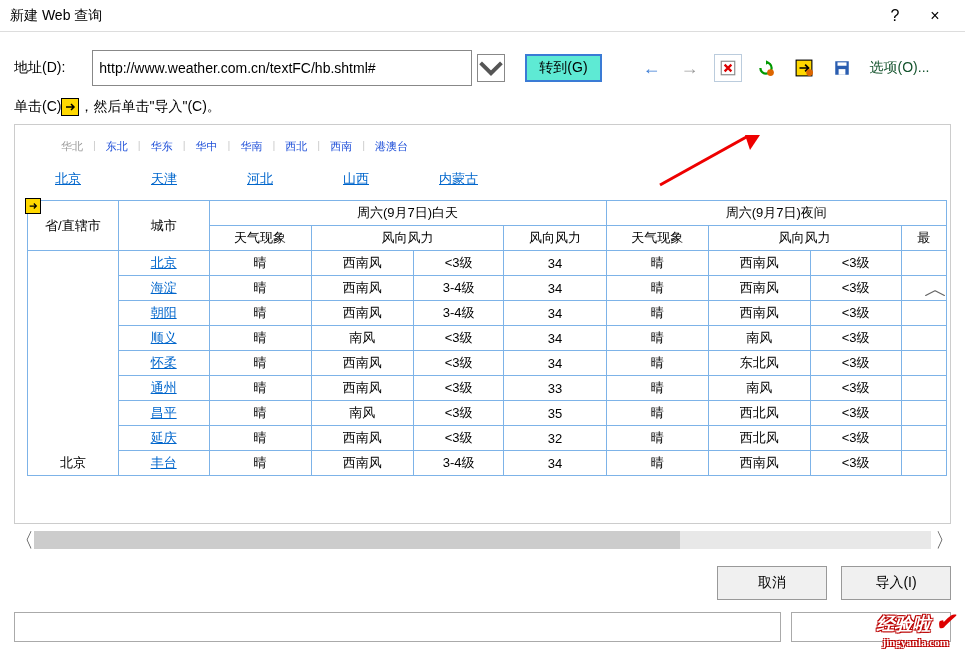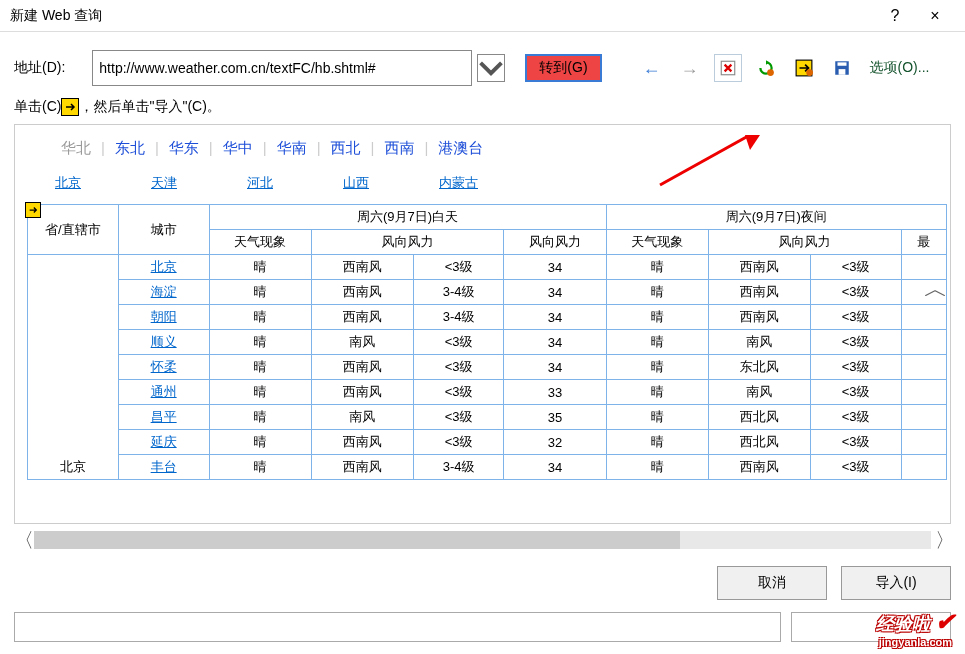--- a/index.html
+++ b/index.html
@@ -4,33 +4,33 @@
 <style>
 * { box-sizing: border-box; margin: 0; padding: 0; }
 body { font-family: "Microsoft YaHei", "SimSun", Arial, sans-serif; font-size: 14px; background: #fff; width: 965px; height: 654px; position: relative; overflow: hidden; }
 .titlebar { height: 32px; display: flex; align-items: center; padding: 0 10px 0 10px; border-bottom: 1px solid #ddd; }
 .titlebar .title { flex: 1; font-size: 14px; }
 .titlebar .help, .titlebar .close { width: 40px; text-align: center; font-size: 16px; cursor: pointer; }
 .toolbar { display: flex; align-items: center; padding: 18px 14px 8px 14px; gap: 6px; }
 .toolbar .addr-label { margin-right: 21px; }
 .addr-input { flex: 0 0 380px; height: 36px; border: 1px solid #888; padding: 0 6px; font-size: 14px; }
 .addr-dd { width: 28px; height: 28px; border: 1px solid #888; display:flex; align-items:center; justify-content:center; margin-left:-1px; cursor:pointer; }
-.go-btn { height: 28px; border: 2px solid #3a7bd5; background: #ef4444; padding: 0 12px; margin-left: 14px; cursor: pointer; font-size: 14px; }
+.go-btn { height: 28px; border: 2px solid #3a7bd5; background: #5eead4; padding: 0 12px; margin-left: 14px; cursor: pointer; font-size: 14px; }
 .icon-btn { width: 28px; height: 28px; display: flex; align-items: center; justify-content: center; cursor: pointer; margin-left: 4px; }
 .icon-btn.disabled { opacity: 0.4; }
 .icon-btn svg { width: 18px; height: 18px; }
 .options-link { color: #14532d; margin-left: 8px; cursor: pointer; }
 .instr { padding: 4px 14px 8px 14px; display: flex; align-items: center; gap: 0; }
 .sel-icon { width: 18px; height: 18px; background: #ffd800; border: 1px solid #000; display: inline-flex; align-items: center; justify-content: center; }
 .sel-icon.small { width: 16px; height: 16px; }
 .content-wrap { margin: 0 14px; border: 1px solid #ccc; position: relative; height: 400px; overflow: hidden; }
 .scroll-v { position: absolute; right: 6px; top: 148px; width: 20px; bottom: 12px; }
 .scroll-v .arrow { font-size: 24px; color: #666; }
 .content-inner { padding: 0 40px 0 12px; height: 100%; overflow: hidden; position: relative; }
-.region-tabs { display: flex; gap: 0; padding: 10px 0 0 24px; font-size: 15px; }
+.region-tabs { display: flex; gap: 0; padding: 10px 0 0 24px; font-size: 11px; }
 .region-tabs span { padding: 4px 10px; cursor: pointer; color: #1d4ed8; }
 .region-tabs span.active { color: #999; }
 .region-tabs .sep { color: #ccc; padding: 4px 0; }
 .city-row { display: flex; gap: 70px; padding: 12px 0 12px 28px; font-size: 13px; }
 .city-row a { color: #0066cc; text-decoration: underline; cursor: pointer; }
 .day-tabs { padding: 4px 0 10px 10px; font-size: 13px; }
 .day-tabs span { padding: 2px 6px; margin-right: 6px; cursor: pointer; }
 .table-wrap { position: relative; }
 .sel-marker { position: absolute; left: -2px; top: -2px; z-index: 2; }
 table { border-collapse: collapse; width: 920px; table-layout: fixed; }
@@ -40,21 +40,21 @@
 .h-scroll { margin: 4px 14px 0 14px; height: 24px; display: flex; align-items: center; }
 .h-scroll .arrow { font-size: 20px; color: #555; width: 16px; }
 .h-scroll .track { flex: 1; height: 18px; background: #e8e8e8; position: relative; margin: 0 4px; }
 .h-scroll .thumb { position: absolute; height: 100%; width: 72%; left: 0; background: #ccc; }
 .footer { display: flex; justify-content: flex-end; gap: 14px; padding: 14px 14px 8px 14px; }
 .footer button { width: 110px; height: 34px; border: 1px solid #999; background: #f0f0f0; font-size: 14px; cursor: pointer; }
 .statusbar { margin: 4px 14px 10px 14px; height: 30px; display: flex; gap: 10px; }
 .statusbar .sb-left { flex: 1; border: 1px solid #aaa; box-shadow: inset 1px 1px 0 #fff; }
 .statusbar .sb-right { width: 160px; border: 1px solid #aaa; }
 .arrow-red { position: absolute; left: 650px; top: 135px; pointer-events: none; z-index: 10; }
-.watermark { position: absolute; right: 10px; bottom: 6px; color: #fff; text-shadow: -1px -1px 0 #b00, 1px -1px 0 #b00, -1px 1px 0 #b00, 1px 1px 0 #b00; font-weight: bold; font-style: italic; font-size: 18px; z-index: 20; }
+.watermark { position: absolute; right: 10px; bottom: 6px; color: #fff; text-shadow: -1px -1px 0 #b00, 1px -1px 0 #b00, -1px 1px 0 #b00, 1px 1px 0 #b00; font-weight: bold; font-style: italic; font-size: 18px; z-index: 20; font-family: Liberation Serif, serif; }
 .watermark .sub { font-size: 11px; font-style: normal; display: block; text-align: center; }
 .watermark .check { color: #d00; font-size: 24px; text-shadow:none; }
 </style>
 </head>
 <body>
 
 <div class="titlebar">
   <span class="title">新建 Web 查询</span>
   <span class="help">?</span>
   <span class="close">×</span>

